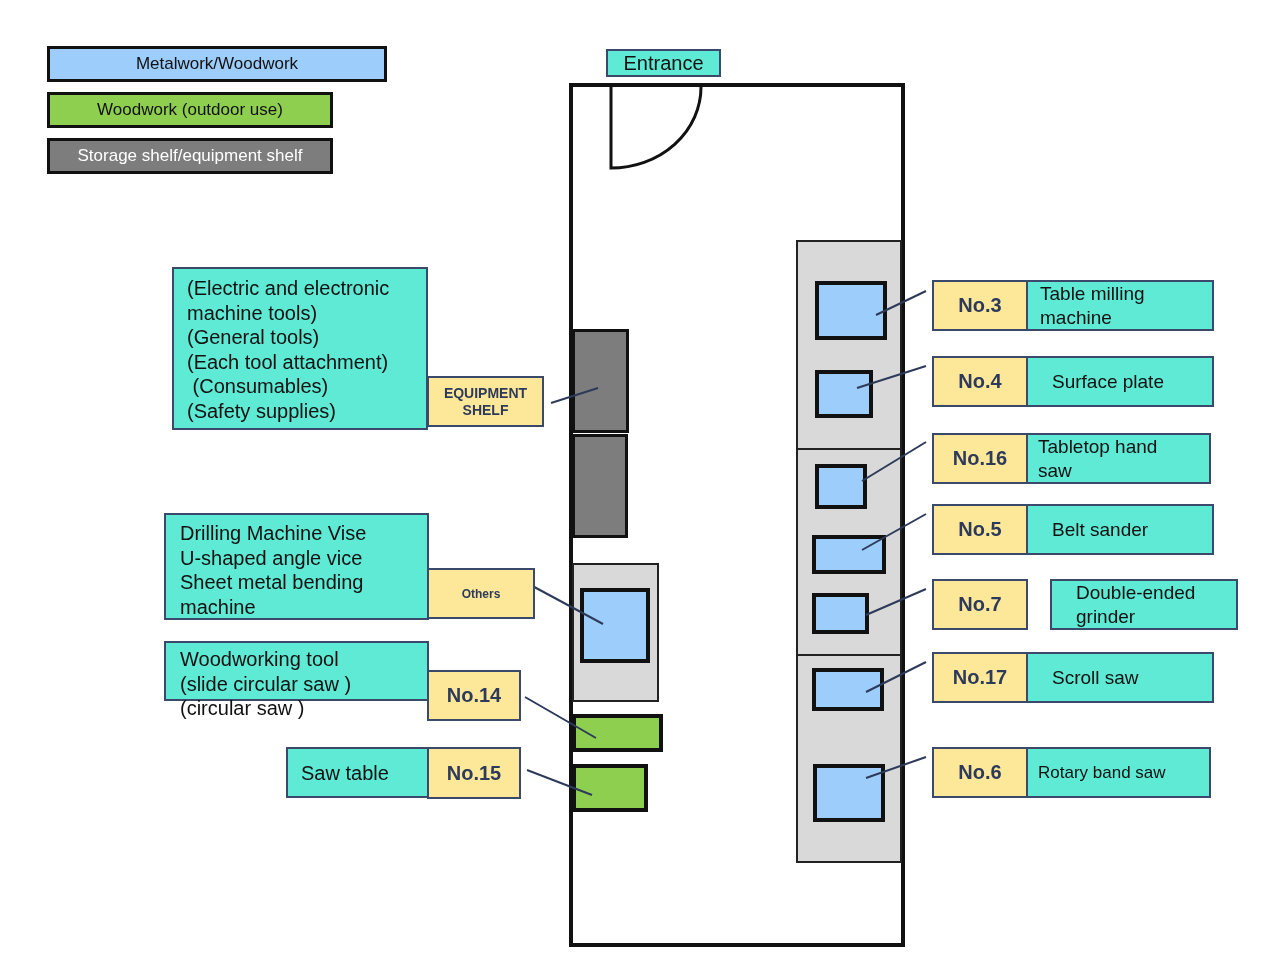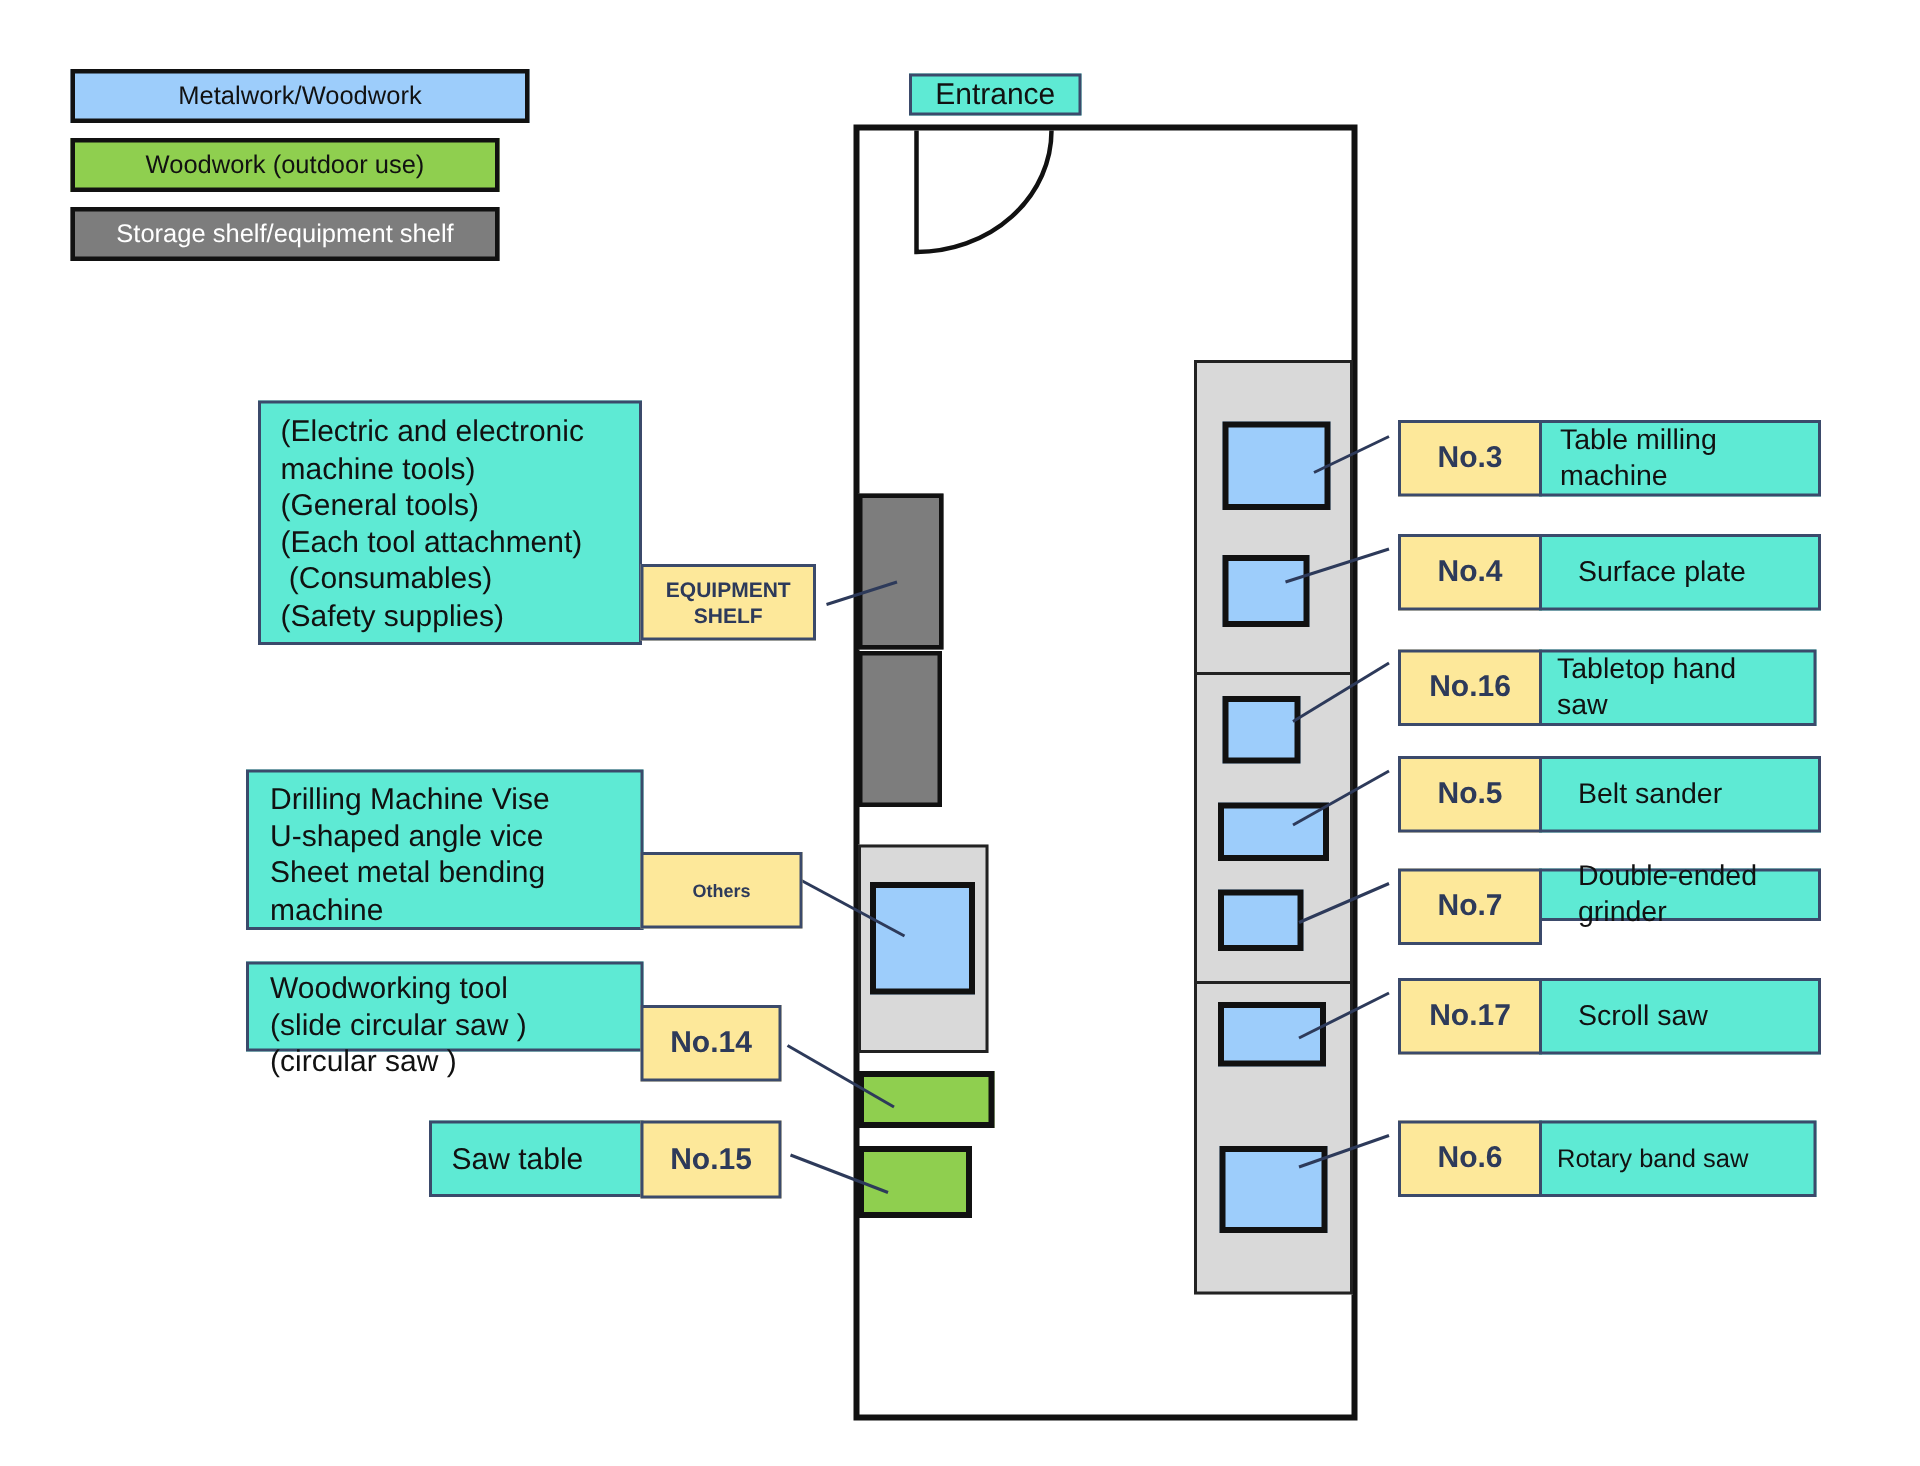--- a/index.html
+++ b/index.html
@@ -12,21 +12,21 @@
   .lbl{font-size:19px;line-height:24px;display:flex;align-items:center;padding-left:24px;}
   .metal{background:#9dcdfb;border:4px solid #111;}
   .wood{background:#8fcf4f;border:4px solid #111;}
   .shelf{background:#7d7d7d;border:3px solid #111;}
   .bench{background:#d9d9d9;border:2px solid #222;}
   svg.lines{position:absolute;left:0;top:0;pointer-events:none;}
 </style>
 </head>
 <body>
 
-<div class="abs legend" style="left:47px;top:46px;width:306px;height:36px;background:#9dcdfb;color:#111;">
+<div class="abs legend" style="left:47px;top:46px;width:340px;height:36px;background:#9dcdfb;color:#111;">
   <span>Metalwork/Woodwork</span>
 </div>
 <div class="abs legend" style="left:47px;top:92px;width:286px;height:36px;background:#8fcf4f;color:#111;">
   <span>Woodwork (outdoor use)</span>
 </div>
 <div class="abs legend" style="left:47px;top:138px;width:286px;height:36px;background:#7d7d7d;color:#fff;">
   <span>Storage shelf/equipment shelf</span>
 </div>
 
 <div class="abs box" style="left:606px;top:49px;width:115px;height:28px;display:flex;align-items:center;justify-content:center;font-size:20px;">
@@ -136,21 +136,21 @@
 <div class="abs tag" style="left:932px;top:504px;width:96px;height:51px;font-size:20px;">
     <span>No.5</span>
   </div>
 <div class="abs box lbl" style="left:1026px;top:504px;width:188px;height:51px;">
     <span>Belt sander</span>
   </div>
 
 <div class="abs tag" style="left:932px;top:579px;width:96px;height:51px;font-size:20px;">
     <span>No.7</span>
   </div>
-<div class="abs box lbl" style="left:1026px;top:579px;width:188px;height:35px;">
+<div class="abs box lbl" style="left:1050px;top:579px;width:188px;height:51px;">
     <span style="width:140px;display:block;">Double-ended grinder</span>
   </div>
 
 <div class="abs tag" style="left:932px;top:652px;width:96px;height:51px;font-size:20px;">
     <span>No.17</span>
   </div>
 <div class="abs box lbl" style="left:1026px;top:652px;width:188px;height:51px;">
     <span>Scroll saw</span>
   </div>
 

